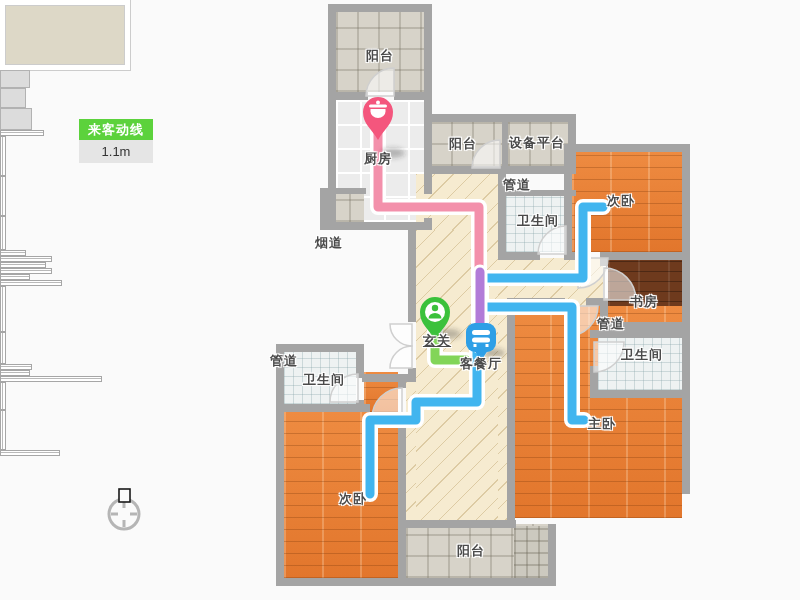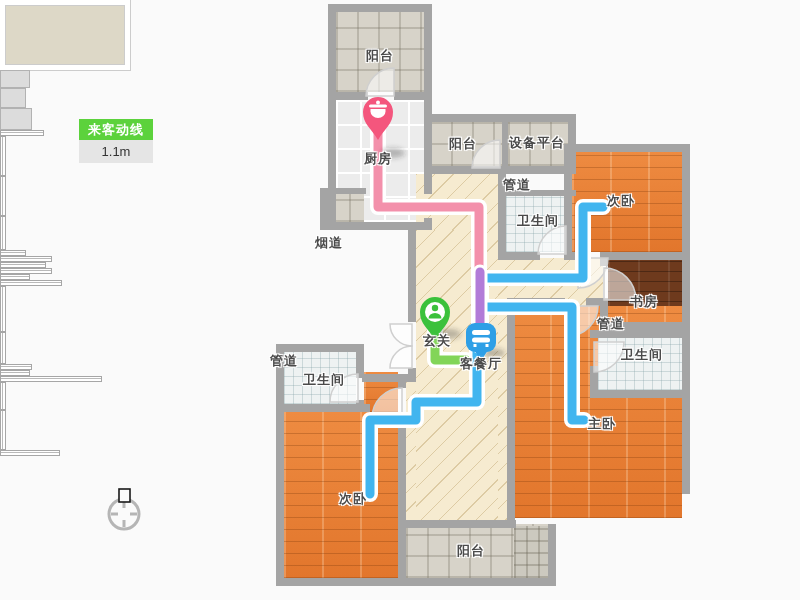--- a/index.html
+++ b/index.html
@@ -221,21 +221,21 @@
   <div class="lbl" style="left:378px;top:159px;">厨房</div>
   <div class="lbl" style="left:329px;top:207px;margin-top:36px;">烟道</div>
   <div class="lbl" style="left:463px;top:144px;">阳台</div>
   <div class="lbl" style="left:537px;top:143px;">设备平台</div>
   <div class="lbl" style="left:517px;top:185px;">管道</div>
   <div class="lbl" style="left:538px;top:221px;">卫生间</div>
   <div class="lbl" style="left:621px;top:201px;">次卧</div>
   <div class="lbl" style="left:644px;top:302px;">书房</div>
   <div class="lbl" style="left:611px;top:324px;">管道</div>
   <div class="lbl" style="left:642px;top:355px;">卫生间</div>
-  <div class="lbl" style="left:437px;top:341px;">玄关</div>
+  <div class="lbl" style="left:437px;top:341px;text-decoration:underline;">玄关</div>
   <div class="lbl" style="left:481px;top:364px;">客餐厅</div>
   <div class="lbl" style="left:602px;top:424px;">主卧</div>
   <div class="lbl" style="left:284px;top:361px;">管道</div>
   <div class="lbl" style="left:324px;top:380px;">卫生间</div>
   <div class="lbl" style="left:353px;top:499px;">次卧</div>
   <div class="lbl" style="left:471px;top:551px;">阳台</div>
 
   <div class="legend-item" style="top:119px;">
     <div class="legend-head" style="background:var(--legend-green,#5cd23c);">来客动线</div>
     <div class="legend-value">1.1m</div>

